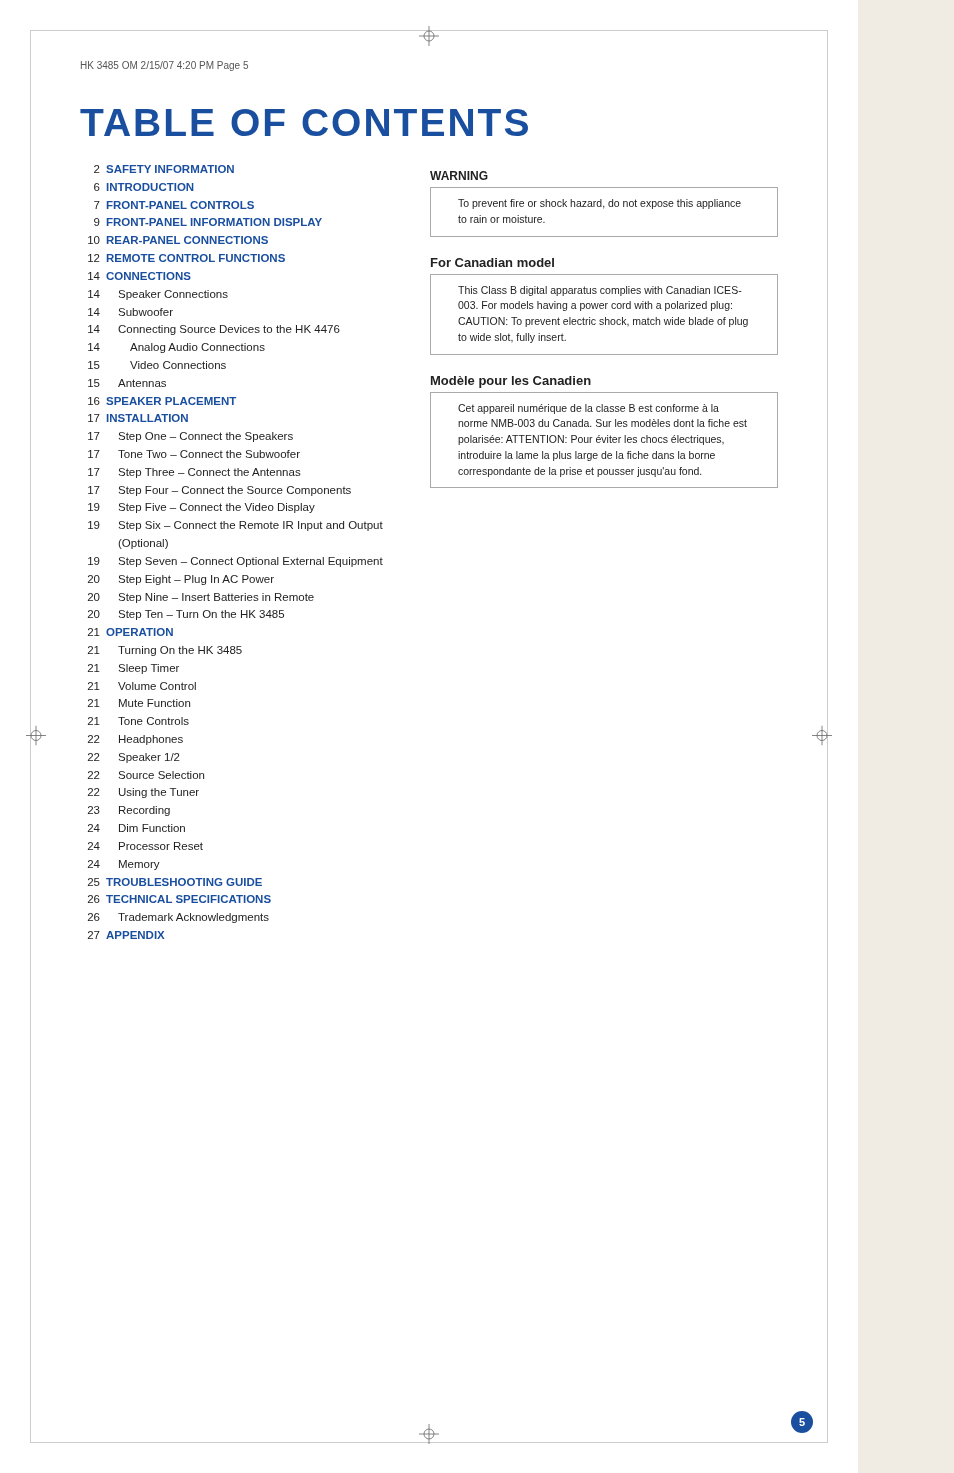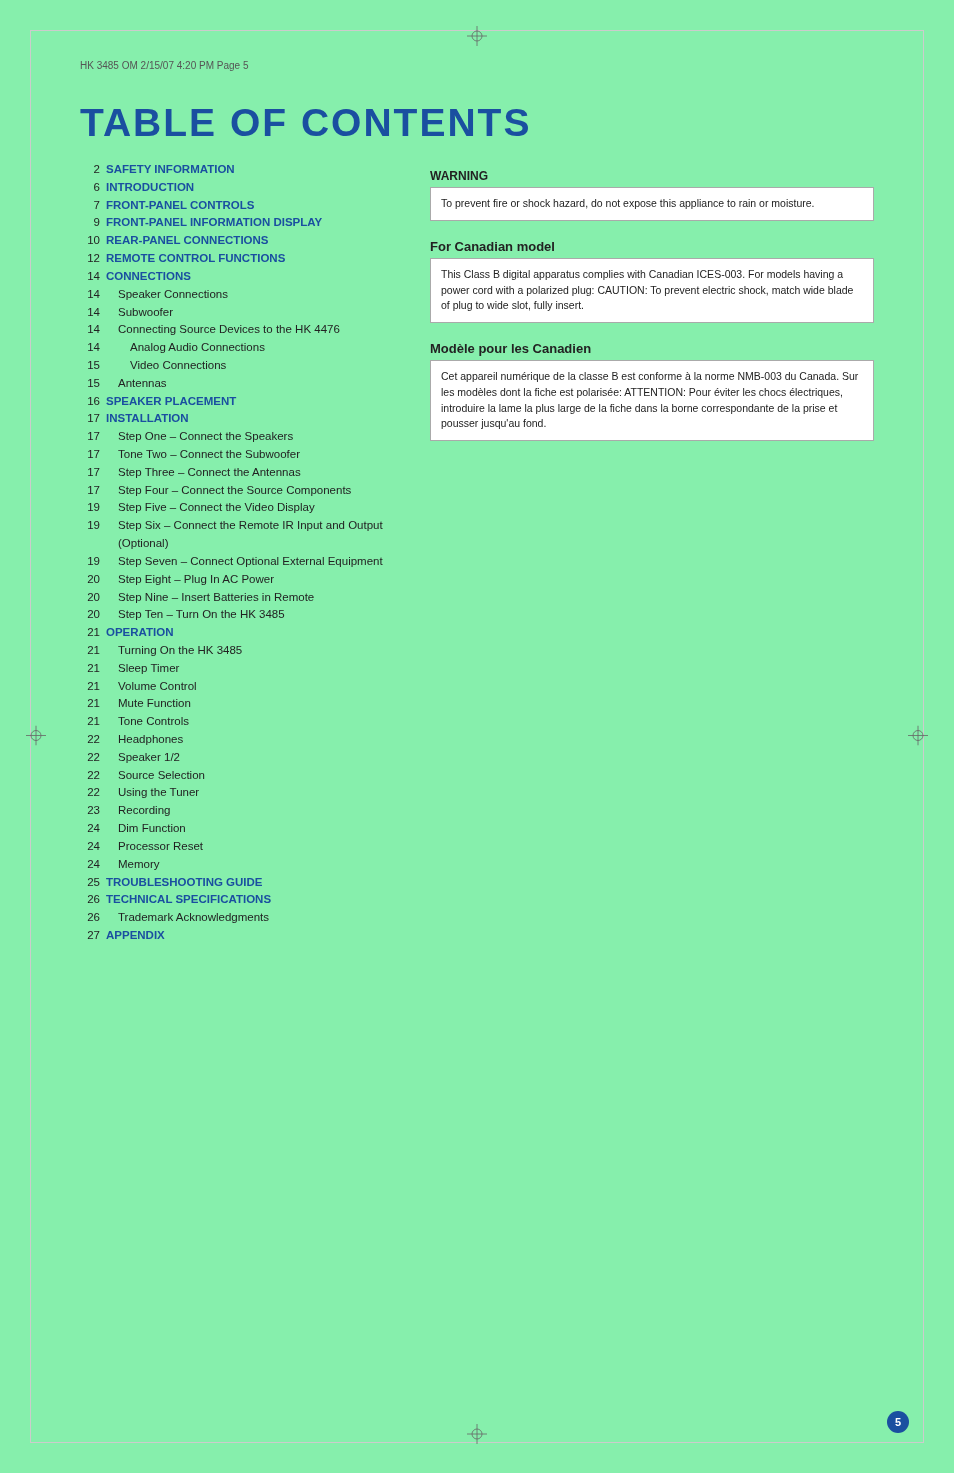--- a/index.html
+++ b/index.html
@@ -3,23 +3,23 @@
   <meta charset="utf-8">
   <style>
     * { margin: 0; padding: 0; box-sizing: border-box; }
     body {
       background: #f0ece4;
       font-family: Arial, Helvetica, sans-serif;
       font-size: 13px;
       color: #222;
     }
     .page {
-      width: 954px;
+      width: 858px;
       min-height: 1473px;
-      background: #86efac;
+      background: #ffffff;
       position: relative;
       padding: 60px 80px 60px 80px;
     }
     
     .page::before {
       content: '';
       position: absolute;
       top: 30px; left: 30px; right: 30px; bottom: 30px;
       border: 1px solid #ccc;
       pointer-events: none;
@@ -94,21 +94,21 @@
     .warning-section {
       margin-top: 8px;
     }
     .warning-title {
       font-size: 12px;
       font-weight: 700;
       margin-bottom: 4px;
     }
     .warning-box {
       border: 1px solid #aaa;
-      padding: 8px 10px;
+      padding: 8px 27px;
       font-size: 10.5px;
       line-height: 1.5;
       background: #fff;
       margin-bottom: 18px;
     }
     .canadian-title {
       font-size: 13px;
       font-weight: 700;
       margin-bottom: 4px;
       margin-top: 16px;

